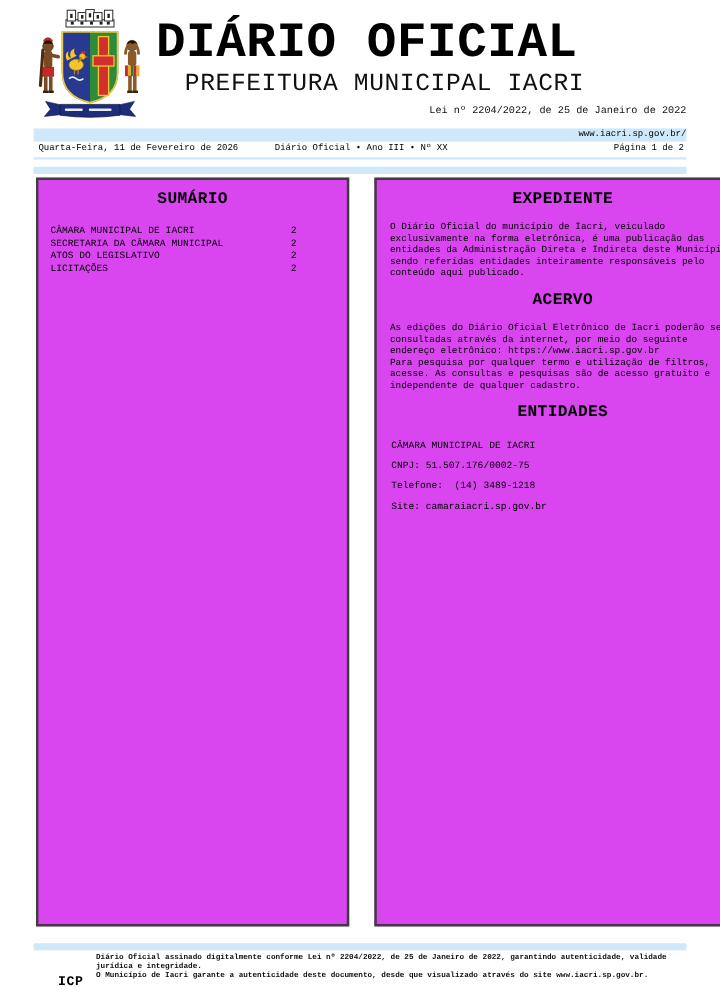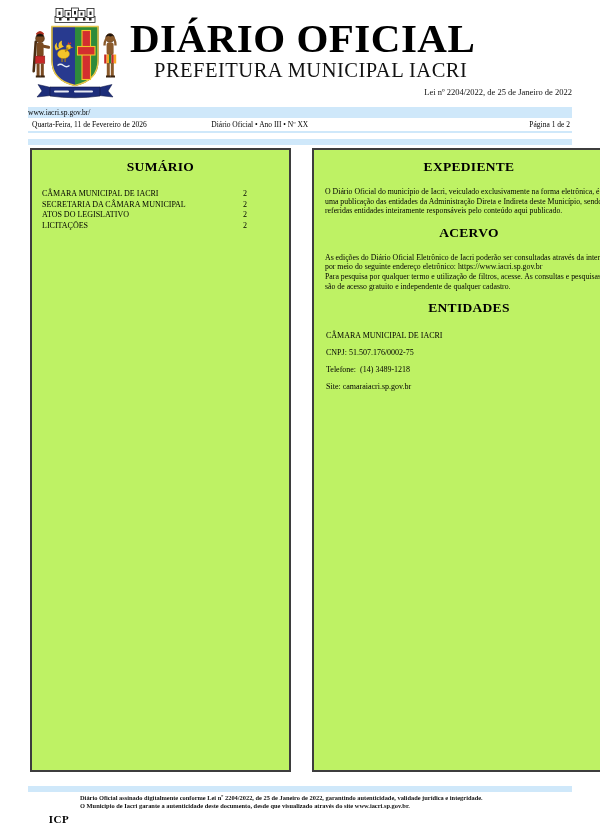--- a/index.html
+++ b/index.html
@@ -1,48 +1,48 @@
 <!DOCTYPE html>
 <html><head>
 <meta charset="utf-8">
 <style>
   html,body{margin:0;padding:0;background:#ffffff;}
   .page{
     position:relative;width:600px;height:825px;background:#ffffff;
-    font-family:Liberation Serif, serif;color:#000;overflow:hidden;
+    font-family:Liberation Mono, monospace;color:#000;overflow:hidden;
   }
   
   .crest{position:absolute;left:26px;top:5px;width:98px;height:99px;}
   .main-title{
     position:absolute;left:130px;top:14px;font-size:41px;font-weight:bold;
     letter-spacing:0.5px;white-space:nowrap;
   }
   .sub-title{
     position:absolute;left:132px;top:59px;font-size:20.5px;font-weight:400;
     letter-spacing:0.5px;white-space:nowrap;color:#111;margin-left:22px;
   }
   .law-ref{position:absolute;right:28px;top:87px;font-size:8.5px;color:#111;}
   
   .bar-url{
     position:absolute;left:28px;top:107px;width:544px;height:11px;
-    background:#cfe8fa;font-size:7.5px;line-height:11px;text-align:left;
+    background:#cfe8fa;font-size:7.5px;line-height:11px;text-align:right;
   }
   .date-row{
     position:absolute;left:28px;top:118px;width:544px;height:12px;
     display:flex;align-items:center;font-size:7.5px;
   }
   .date-row .cell{flex:1;}
   .date-row .cell.l{text-align:left;padding-left:4px;}
-  .date-row .cell.c{text-align:left;}
+  .date-row .cell.c{text-align:center;}
   .date-row .cell.r{text-align:right;padding-right:2px;}
   .rule-thin{position:absolute;left:28px;top:131px;width:544px;height:2px;background:#cfe8fa;}
   .bar-strip{position:absolute;left:28px;top:139px;width:544px;height:6px;background:#cfe8fa;}
   
   .panel{
-    position:absolute;top:148px;height:624px;background:#bef264;
+    position:absolute;top:148px;height:624px;background:#d946ef;
     border:2px solid #3d3d3d;box-sizing:border-box;
   }
   .panel-left{left:30px;width:261px;}
   .panel-right{left:312px;width:314px;}
   .panel h2{
     margin:9px 0 0;font-size:13.5px;font-weight:bold;text-align:center;letter-spacing:0.3px;
   }
   .toc{margin-top:14px;padding:0 42px 0 10px;}
   .toc-row{display:flex;justify-content:space-between;font-size:8px;line-height:10.5px;}
   .toc-row .pg{padding-left:6px;}

